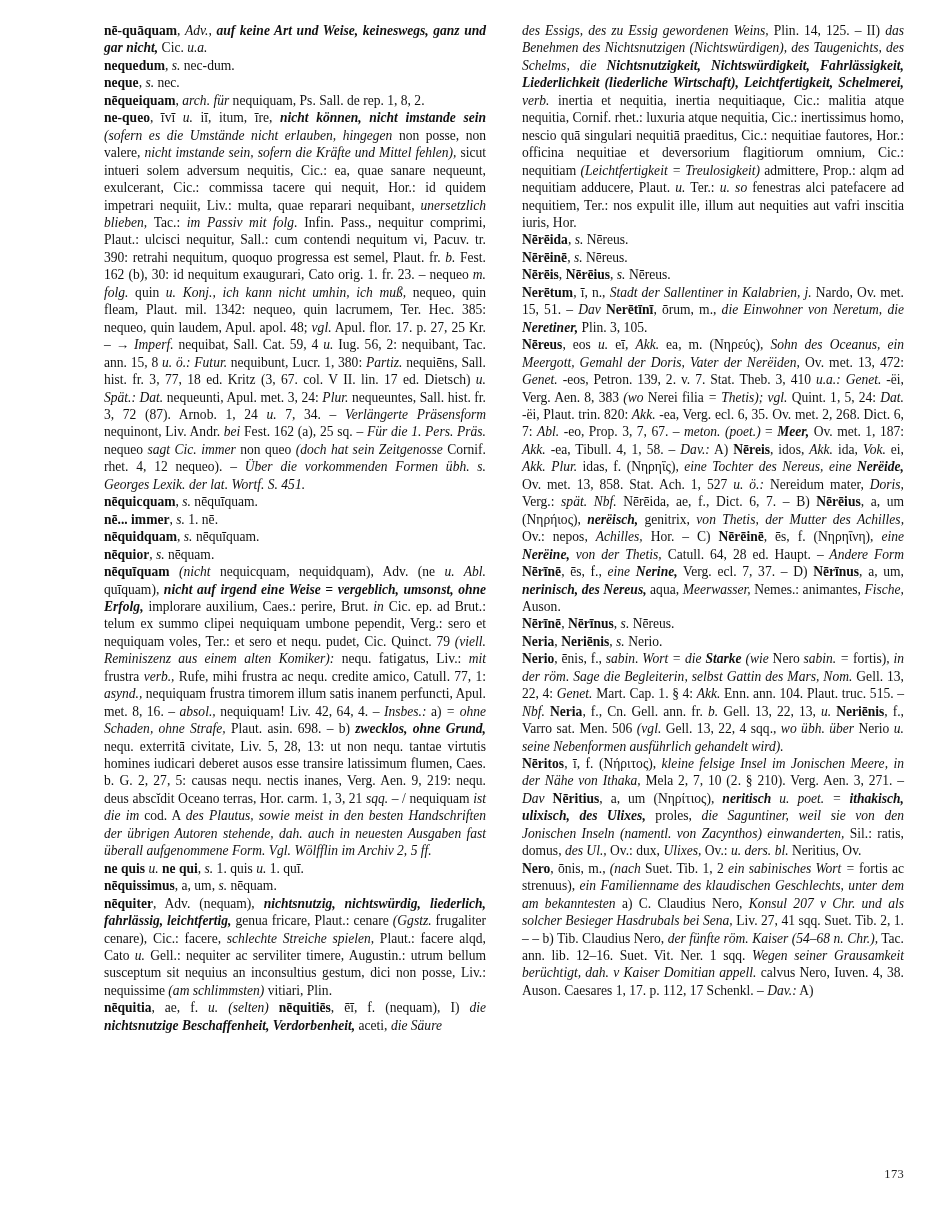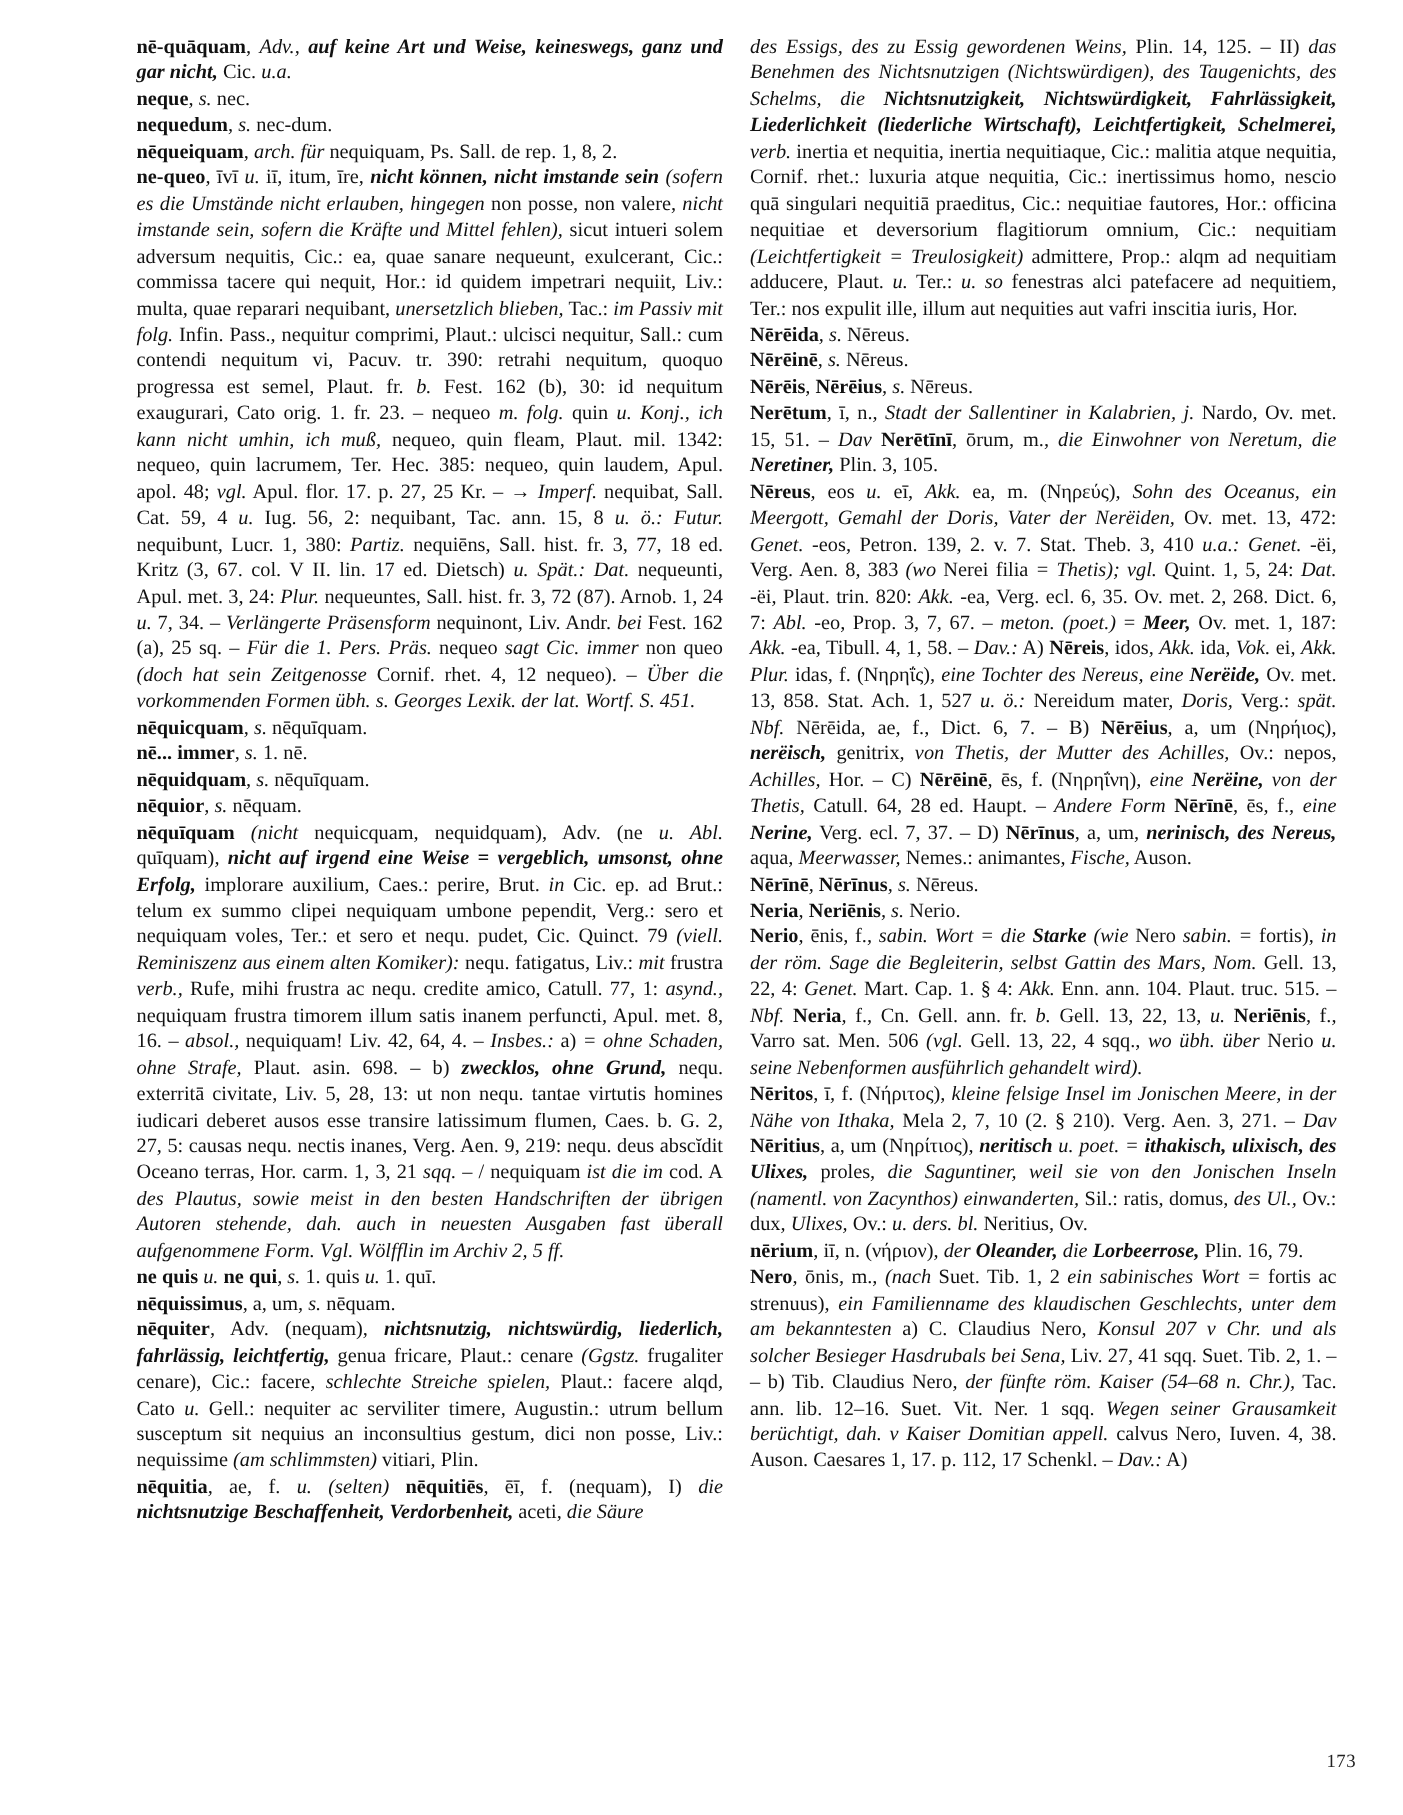--- a/index.html
+++ b/index.html
@@ -17,26 +17,26 @@
   }
   .page {
     position: absolute;
     left: 0; top: 0;
     width: 935px;
     height: 1210px;
     background: #ffffff;
   }
   .columns {
     position: absolute;
-    left: 91px;
+    left: 104px;
     top: 22px;
     width: 800px;
     height: 1140px;
     display: flex;
-    gap: 18px;
+    gap: 36px;
   }
   .col {
     width: 396px;
     font-size: 13.55px;
     line-height: 17.45px;
     text-align: justify;
     text-justify: inter-word;
     hyphens: manual;
   }
   .entry {
@@ -61,22 +61,22 @@
 </style>
 </head>
 <body>
 
 <div class="page">
 
   <div class="columns">
 
     <div class="col">
         <p class="entry"><b>nē-quāquam</b>, <i>Adv.</i>, <span class="bi">auf keine Art und Weise, keineswegs, ganz und gar nicht,</span> Cic. <i>u.a.</i></p>
+        <p class="entry"><b>nequedum</b>, <i>s.</i> nec-dum.</p>
         <p class="entry"><b>neque</b>, <i>s.</i> nec.</p>
-        <p class="entry"><b>nequedum</b>, <i>s.</i> nec-dum.</p>
         <p class="entry"><b>nēqueiquam</b>, <i>arch. für</i> nequiquam, Ps. Sall. de rep. 1, 8, 2.</p>
         <p class="entry"><b>ne-queo</b>, īvī <i>u.</i> iī, itum, īre, <span class="bi">nicht können, nicht imstande sein</span> <i>(sofern es die Umstände nicht erlauben, hingegen</i> non posse, non valere, <i>nicht imstande sein, sofern die Kräfte und Mittel fehlen),</i> sicut intueri solem adversum nequitis, Cic.: ea, quae sanare nequeunt, exulcerant, Cic.: commissa tacere qui nequit, Hor.: id quidem impetrari nequiit, Liv.: multa, quae reparari nequibant, <i>unersetzlich blieben,</i> Tac.: <i>im Passiv mit folg.</i> Infin. Pass., nequitur comprimi, Plaut.: ulcisci nequitur, Sall.: cum contendi nequitum vi, Pacuv. tr. 390: retrahi nequitum, quoquo progressa est semel, Plaut. fr. <i>b.</i> Fest. 162 (b), 30: id nequitum exaugurari, Cato orig. 1. fr. 23. – nequeo <i>m. folg.</i> quin <i>u. Konj., ich kann nicht umhin, ich muß,</i> nequeo, quin fleam, Plaut. mil. 1342: nequeo, quin lacrumem, Ter. Hec. 385: nequeo, quin laudem, Apul. apol. 48; <i>vgl.</i> Apul. flor. 17. p. 27, 25 Kr. – → <i>Imperf.</i> nequibat, Sall. Cat. 59, 4 <i>u.</i> Iug. 56, 2: nequibant, Tac. ann. 15, 8 <i>u. ö.: Futur.</i> nequibunt, Lucr. 1, 380: <i>Partiz.</i> nequiēns, Sall. hist. fr. 3, 77, 18 ed. Kritz (3, 67. col. V II. lin. 17 ed. Dietsch) <i>u. Spät.: Dat.</i> nequeunti, Apul. met. 3, 24: <i>Plur.</i> nequeuntes, Sall. hist. fr. 3, 72 (87). Arnob. 1, 24 <i>u.</i> 7, 34. – <i>Verlängerte Präsensform</i> nequinont, Liv. Andr. <i>bei</i> Fest. 162 (a), 25 sq. – <i>Für die 1. Pers. Präs.</i> nequeo <i>sagt Cic. immer</i> non queo <i>(doch hat sein Zeitgenosse</i> Cornif. rhet. 4, 12 nequeo). <i>– Über die vorkommenden Formen übh. s. Georges Lexik. der lat. Wortf. S. 451.</i></p>
         <p class="entry"><b>nēquicquam</b>, <i>s.</i> nēquīquam.</p>
         <p class="entry"><b>nē... immer</b>, <i>s.</i> 1. nē.</p>
         <p class="entry"><b>nēquidquam</b>, <i>s.</i> nēquīquam.</p>
         <p class="entry"><b>nēquior</b>, <i>s.</i> nēquam.</p>
         <p class="entry"><b>nēquīquam</b> <i>(nicht</i> nequicquam, nequidquam), Adv. (ne <i>u. Abl.</i> quīquam), <span class="bi">nicht auf irgend eine Weise = vergeblich, umsonst, ohne Erfolg,</span> implorare auxilium, Caes.: perire, Brut. <i>in</i> Cic. ep. ad Brut.: telum ex summo clipei nequiquam umbone pependit, Verg.: sero et nequiquam voles, Ter.: et sero et nequ. pudet, Cic. Quinct. 79 <i>(viell. Reminiszenz aus einem alten Komiker):</i> nequ. fatigatus, Liv.: <i>mit</i> frustra <i>verb.,</i> Rufe, mihi frustra ac nequ. credite amico, Catull. 77, 1: <i>asynd.,</i> nequiquam frustra timorem illum satis inanem perfuncti, Apul. met. 8, 16. <i>– absol.,</i> nequiquam! Liv. 42, 64, 4. <i>– Insbes.:</i> a) <i>= ohne Schaden, ohne Strafe,</i> Plaut. asin. 698. – b) <span class="bi">zwecklos, ohne Grund,</span> nequ. exterritā civitate, Liv. 5, 28, 13: ut non nequ. tantae virtutis homines iudicari deberet ausos esse transire latissimum flumen, Caes. b. G. 2, 27, 5: causas nequ. nectis inanes, Verg. Aen. 9, 219: nequ. deus abscĭdit Oceano terras, Hor. carm. 1, 3, 21 <i>sqq.</i> – / nequiquam <i>ist die im</i> cod. A <i>des Plautus, sowie meist in den besten Handschriften der übrigen Autoren stehende, dah. auch in neuesten Ausgaben fast überall aufgenommene Form. Vgl. Wölfflin im Archiv 2, 5 ff.</i></p>
         <p class="entry"><b>ne quis</b> <i>u.</i> <b>ne qui</b>, <i>s.</i> 1. quis <i>u.</i> 1. quī.</p>
         <p class="entry"><b>nēquissimus</b>, a, um, <i>s.</i> nēquam.</p>
         <p class="entry"><b>nēquiter</b>, Adv. (nequam), <span class="bi">nichtsnutzig, nichtswürdig, liederlich, fahrlässig, leichtfertig,</span> genua fricare, Plaut.: cenare <i>(Ggstz.</i> frugaliter cenare), Cic.: facere, <i>schlechte Streiche spielen,</i> Plaut.: facere alqd, Cato <i>u.</i> Gell.: nequiter ac serviliter timere, Augustin.: utrum bellum susceptum sit nequius an inconsultius gestum, dici non posse, Liv.: nequissime <i>(am schlimmsten)</i> vitiari, Plin.</p>
@@ -87,21 +87,20 @@
         <p class="entry"><i>des Essigs, des zu Essig gewordenen Weins,</i> Plin. 14, 125. – II) <i>das Benehmen des Nichtsnutzigen (Nichtswürdigen), des Taugenichts, des Schelms, die</i> <span class="bi">Nichtsnutzigkeit, Nichtswürdigkeit, Fahrlässigkeit, Liederlichkeit (liederliche Wirtschaft), Leichtfertigkeit, Schelmerei,</span> <i>verb.</i> inertia et nequitia, inertia nequitiaque, Cic.: malitia atque nequitia, Cornif. rhet.: luxuria atque nequitia, Cic.: inertissimus homo, nescio quā singulari nequitiā praeditus, Cic.: nequitiae fautores, Hor.: officina nequitiae et deversorium flagitiorum omnium, Cic.: nequitiam <i>(Leichtfertigkeit = Treulosigkeit)</i> admittere, Prop.: alqm ad nequitiam adducere, Plaut. <i>u.</i> Ter.: <i>u. so</i> fenestras alci patefacere ad nequitiem, Ter.: nos expulit ille, illum aut nequities aut vafri inscitia iuris, Hor.</p>
         <p class="entry"><b>Nērēida</b>, <i>s.</i> Nēreus.</p>
         <p class="entry"><b>Nērēinē</b>, <i>s.</i> Nēreus.</p>
         <p class="entry"><b>Nērēis</b>, <b>Nērēius</b>, <i>s.</i> Nēreus.</p>
         <p class="entry"><b>Nerētum</b>, ī, n., <i>Stadt der Sallentiner in Kalabrien, j.</i> Nardo, Ov. met. 15, 51. – <i>Dav</i> <b>Nerētīnī</b>, ōrum, m., <i>die Einwohner von Neretum, die</i> <span class="bi">Neretiner,</span> Plin. 3, 105.</p>
         <p class="entry"><b>Nēreus</b>, eos <i>u.</i> eī, <i>Akk.</i> ea, m. (Νηρεύς), <i>Sohn des Oceanus, ein Meergott, Gemahl der Doris, Vater der Nerëiden,</i> Ov. met. 13, 472: <i>Genet.</i> -eos, Petron. 139, 2. v. 7. Stat. Theb. 3, 410 <i>u.a.: Genet.</i> -ëi, Verg. Aen. 8, 383 <i>(wo</i> Nerei filia <i>= Thetis); vgl.</i> Quint. 1, 5, 24: <i>Dat.</i> -ëi, Plaut. trin. 820: <i>Akk.</i> -ea, Verg. ecl. 6, 35. Ov. met. 2, 268. Dict. 6, 7: <i>Abl.</i> -eo, Prop. 3, 7, 67. <i>– meton. (poet.)</i> = <span class="bi">Meer,</span> Ov. met. 1, 187: <i>Akk.</i> -ea, Tibull. 4, 1, 58. <i>– Dav.:</i> A) <b>Nēreis</b>, idos, <i>Akk.</i> ida, <i>Vok.</i> ei, <i>Akk. Plur.</i> idas, f. (Νηρηΐς), <i>eine Tochter des Nereus, eine</i> <span class="bi">Nerëide,</span> Ov. met. 13, 858. Stat. Ach. 1, 527 <i>u. ö.:</i> Nereidum mater, <i>Doris,</i> Verg.: <i>spät. Nbf.</i> Nērēida, ae, f., Dict. 6, 7. – B) <b>Nērēius</b>, a, um (Νηρήιος), <span class="bi">nerëisch,</span> genitrix, <i>von Thetis, der Mutter des Achilles,</i> Ov.: nepos, <i>Achilles,</i> Hor. – C) <b>Nērēinē</b>, ēs, f. (Νηρηΐνη), <i>eine</i> <span class="bi">Nerëine,</span> <i>von der Thetis,</i> Catull. 64, 28 ed. Haupt. <i>– Andere Form</i> <b>Nērīnē</b>, ēs, f., <i>eine</i> <span class="bi">Nerine,</span> Verg. ecl. 7, 37. – D) <b>Nērīnus</b>, a, um, <span class="bi">nerinisch, des Nereus,</span> aqua, <i>Meerwasser,</i> Nemes.: animantes, <i>Fische,</i> Auson.</p>
         <p class="entry"><b>Nērīnē</b>, <b>Nērīnus</b>, <i>s.</i> Nēreus.</p>
         <p class="entry"><b>Neria</b>, <b>Neriēnis</b>, <i>s.</i> Nerio.</p>
         <p class="entry"><b>Nerio</b>, ēnis, f., <i>sabin. Wort = die</i> <span class="bi">Starke</span> <i>(wie</i> Nero <i>sabin. =</i> fortis), <i>in der röm. Sage die Begleiterin, selbst Gattin des Mars, Nom.</i> Gell. 13, 22, 4: <i>Genet.</i> Mart. Cap. 1. § 4: <i>Akk.</i> Enn. ann. 104. Plaut. truc. 515. <i>– Nbf.</i> <b>Neria</b>, f., Cn. Gell. ann. fr. <i>b.</i> Gell. 13, 22, 13, <i>u.</i> <b>Neriēnis</b>, f., Varro sat. Men. 506 <i>(vgl.</i> Gell. 13, 22, 4 sqq., <i>wo übh. über</i> Nerio <i>u. seine Nebenformen ausführlich gehandelt wird).</i></p>
         <p class="entry"><b>Nēritos</b>, ī, f. (Νήριτος), <i>kleine felsige Insel im Jonischen Meere, in der Nähe von Ithaka,</i> Mela 2, 7, 10 (2. § 210). Verg. Aen. 3, 271. – <i>Dav</i> <b>Nēritius</b>, a, um (Νηρίτιος), <span class="bi">neritisch</span> <i>u. poet. =</i> <span class="bi">ithakisch, ulixisch, des Ulixes,</span> proles, <i>die Saguntiner, weil sie von den Jonischen Inseln (namentl. von Zacynthos) einwanderten,</i> Sil.: ratis, domus, <i>des Ul.,</i> Ov.: dux, <i>Ulixes,</i> Ov.: <i>u. ders. bl.</i> Neritius, Ov.</p>
-        <p class="entry"><b>nērium</b>, iī, n. (νήριον), <i>der</i> <span class="bi">Oleander,</span> <i>die</i> <span class="bi">Lorbeerrose,</span> Plin. 16, 79.</p>
         <p class="entry"><b>Nero</b>, ōnis, m., <i>(nach</i> Suet. Tib. 1, 2 <i>ein sabinisches Wort =</i> fortis ac strenuus), <i>ein Familienname des klaudischen Geschlechts, unter dem am bekanntesten</i> a) C. Claudius Nero, <i>Konsul 207 v Chr. und als solcher Besieger Hasdrubals bei Sena,</i> Liv. 27, 41 sqq. Suet. Tib. 2, 1. – – b) Tib. Claudius Nero, <i>der fünfte röm. Kaiser (54–68 n. Chr.),</i> Tac. ann. lib. 12–16. Suet. Vit. Ner. 1 sqq. <i>Wegen seiner Grausamkeit berüchtigt, dah. v Kaiser Domitian appell.</i> calvus Nero, Iuven. 4, 38. Auson. Caesares 1, 17. p. 112, 17 Schenkl. – <i>Dav.:</i> A)</p>
       </div>
 
   </div>
 
   <div class="pageno">173</div>
 
 </div>
 
 </body></html>

